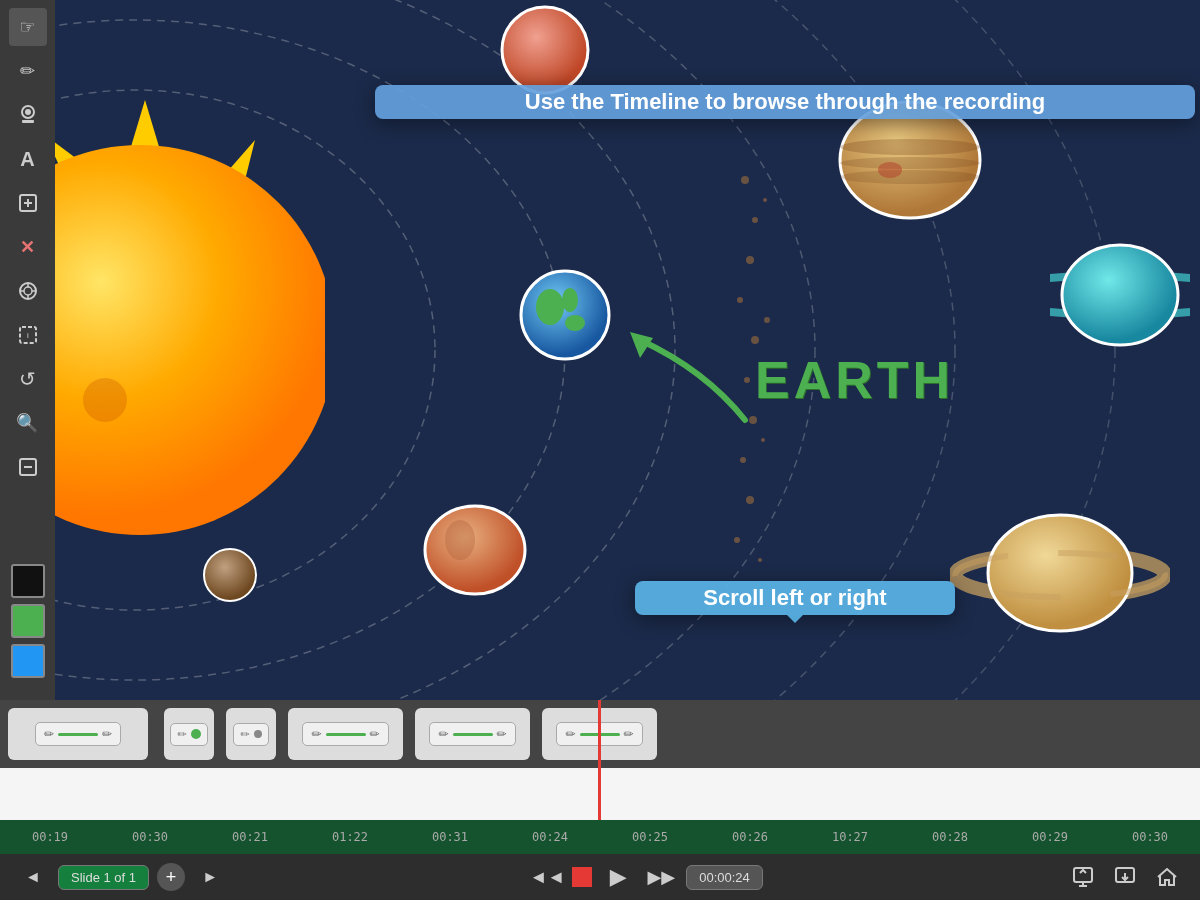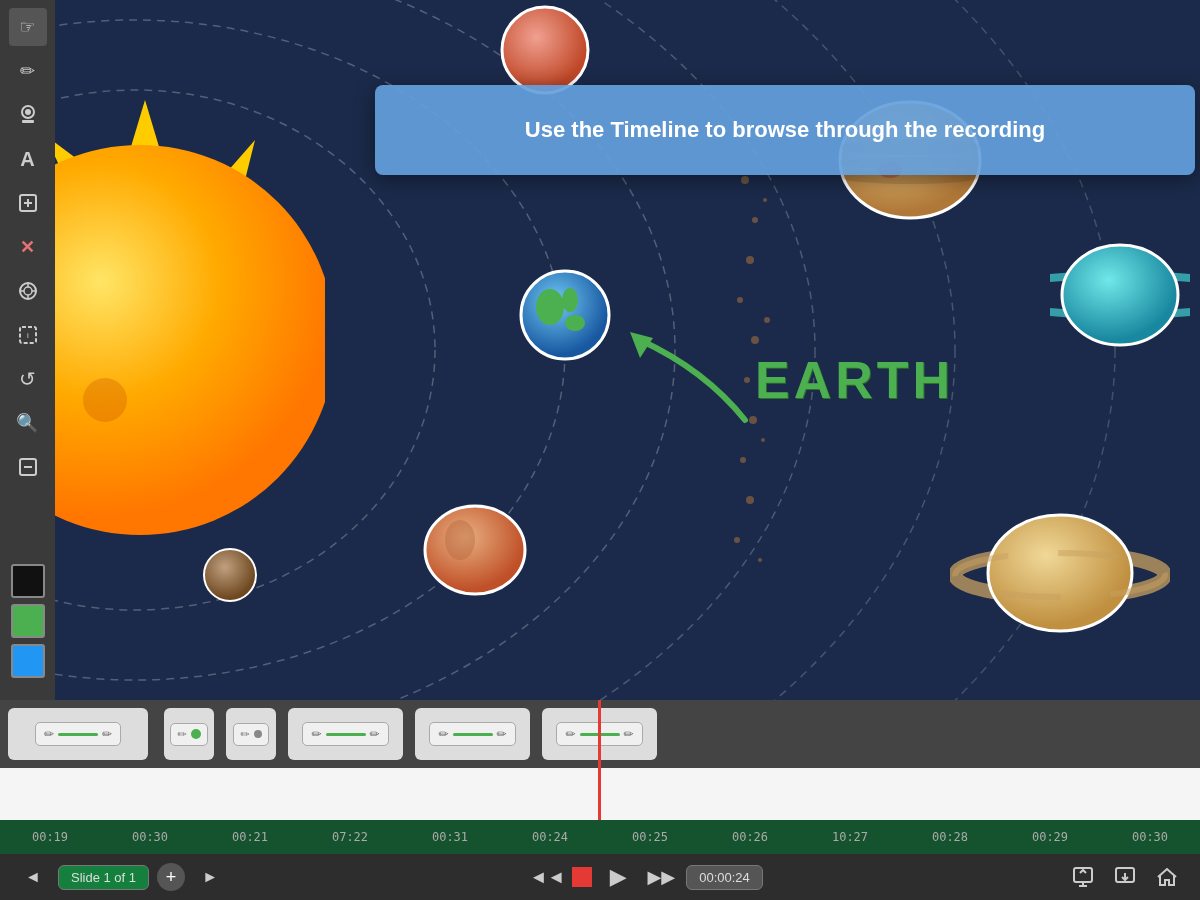--- a/index.html
+++ b/index.html
@@ -20,21 +20,21 @@
       position: absolute;
       top: 0; left: 0;
       width: 100%; height: 100%;
       background: #1b2a4a;
     }
 
     
     .tooltip-box {
       position: absolute;
       border-radius: 8px;
-      padding: 32px 24px;
+      padding: 4px 24px;
       color: white;
       font-size: 22px;
       font-weight: 600;
       box-shadow: 0 4px 20px rgba(0,0,0,0.4);
     }
 
     .tooltip-top {
       background: rgba(100, 160, 220, 0.92);
       top: 85px; left: 320px;
       width: 820px;
@@ -492,20 +492,23 @@
     <path d="M160,130 Q120,80 55,50" fill="none" stroke="#4caf50" stroke-width="6" stroke-linecap="round"></path>
     <polygon points="45,42 68,48 55,68" fill="#4caf50"></polygon>
   </svg>
 
   <div class="earth-label">EARTH</div>
 
   <div class="tooltip-box tooltip-top">
     <span>Use the Timeline to browse through the recording</span>
   </div>
 
+  <div class="tooltip-box tooltip-bottom">
+    <span>Scroll left or right</span>
+  </div>
 </div>
 
 <div id="timeline-area">
 
   <div id="clip-strip">
 
     <div class="clip-item clip-wide">
       <div class="clip-item-inner">
         <span class="clip-pencil">✏</span>
         <div class="clip-green-line"></div>
@@ -570,21 +573,21 @@
       </g>
     </svg>
   </div>
 
   <div class="playhead"></div>
 
   <div id="timeline-ruler">
     <div class="time-tick">00:19</div>
     <div class="time-tick">00:30</div>
     <div class="time-tick">00:21</div>
-    <div class="time-tick">07:22</div>
+    <div class="time-tick">01:22</div>
     <div class="time-tick">00:31</div>
     <div class="time-tick">00:24</div>
     <div class="time-tick">00:25</div>
     <div class="time-tick">00:26</div>
     <div class="time-tick">10:27</div>
     <div class="time-tick">00:28</div>
     <div class="time-tick">00:29</div>
     <div class="time-tick">00:30</div>
   </div>
 

